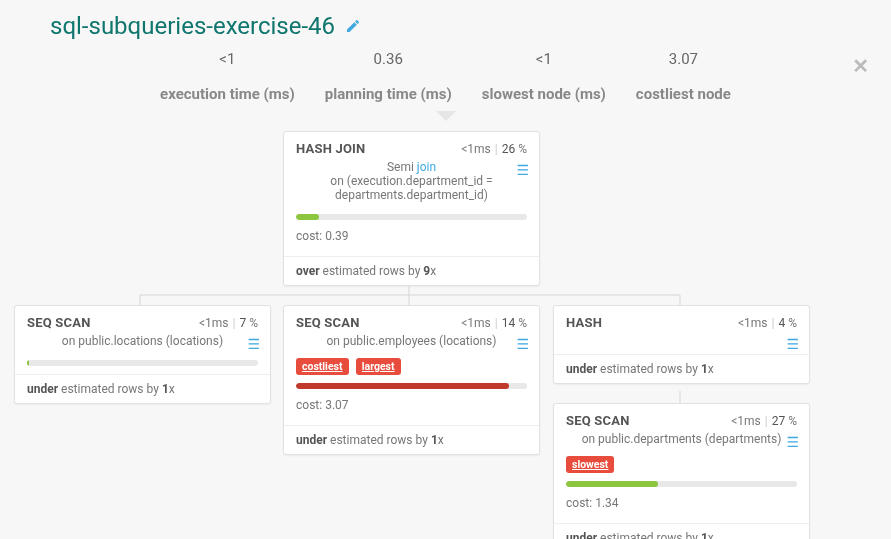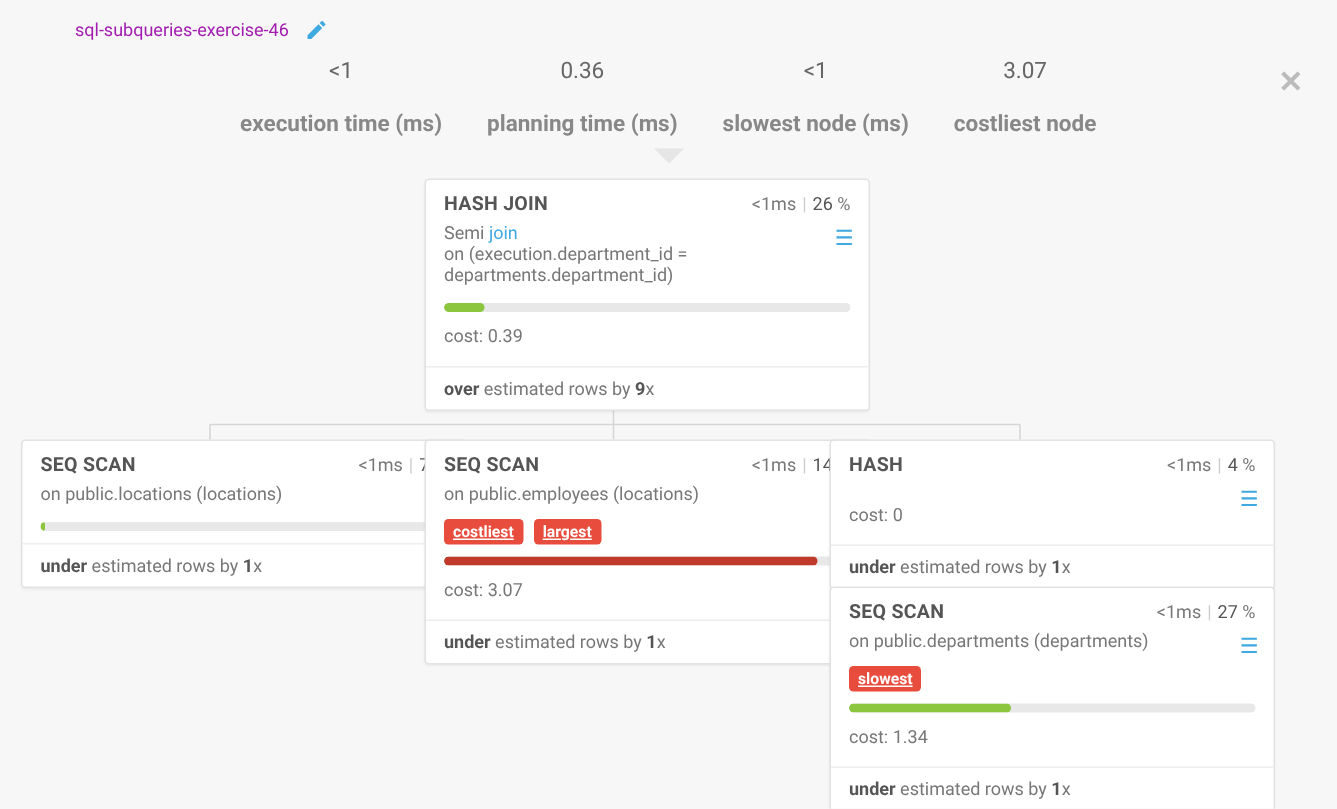--- a/index.html
+++ b/index.html
@@ -1,38 +1,38 @@
 <!DOCTYPE html>
 <html><head>
 <meta charset="utf-8">
 <style>
   * { box-sizing: border-box; margin: 0; padding: 0; }
   body { font-family: -apple-system, BlinkMacSystemFont, "Segoe UI", Roboto, Helvetica, Arial, sans-serif; background: #f7f7f7; color: #555; font-size: 13px; width: 891px; height: 539px; position: relative; overflow: hidden; }
 
   .header { padding: 12px 50px 4px 50px; display: flex; align-items: center; gap: 10px; }
-  .header-title { font-size: 12px; color: #a21caf; font-weight: 400; }
+  .header-title { font-size: 24px; color: #0f766e; font-weight: 400; }
   .edit-icon { width: 16px; height: 16px; color: #3FA9E0; cursor: pointer; }
 
   .stats-bar { display: flex; justify-content: center; gap: 30px; padding: 6px 0 12px 0; position: relative; }
   .stat { text-align: center; }
   .stat-val { font-size: 15px; color: #666; }
   .stat-lbl { font-size: 15px; color: #888; margin-top: 17px; font-weight: bold; }
   .close-x { position: absolute; right: 22px; top: 10px; font-size: 20px; color: #bbb; font-weight: 700; cursor: pointer; }
 
   .pointer-down { width: 0; height: 0; border-left: 10px solid transparent; border-right: 10px solid transparent; border-top: 10px solid #e6e6e6; margin: 0 auto; position: relative; top: -4px; }
 
   .canvas { position: relative; width: 100%; height: 430px; }
 
-  .node { position: absolute; width: 297px; background: #fff; border: 1px solid #e2e2e2; border-radius: 3px; box-shadow: 0 1px 2px rgba(0,0,0,0.05); }
+  .node { position: absolute; width: 257px; background: #fff; border: 1px solid #e2e2e2; border-radius: 3px; box-shadow: 0 1px 2px rgba(0,0,0,0.05); }
   .node-head { display: flex; justify-content: space-between; align-items: baseline; padding: 9px 12px 4px 12px; }
   .node-title { font-weight: 700; color: #555; font-size: 13px; letter-spacing: 0.2px; }
   .node-metrics { color: #777; font-size: 12px; }
   .node-metrics .sep { color: #ccc; margin: 0 4px; }
   .node-metrics strong { color: #555; font-weight: 400; }
-  .node-body { padding: 0 12px 6px 12px; font-size: 12px; color: #777; position: relative; }
+  .node-body { padding: 0 12px 6px 12px; font-size: 12px; color: #777; position: relative; text-align: center; }
   .node-body .join-word { color: #3FA9E0; }
   .db-icon { position: absolute; right: 10px; top: 2px; color: #3FA9E0; font-size: 14px; }
 
   .tags { padding: 4px 12px 2px 12px; }
   .tag { display: inline-block; background: #e74c3c; color: #fff; font-size: 10.5px; font-weight: 700; padding: 2px 6px; border-radius: 3px; margin-right: 4px; text-decoration: underline; }
 
   .bar-wrap { padding: 6px 12px 2px 12px; }
   .bar-bg { background: #e8e8e8; height: 6px; border-radius: 3px; overflow: hidden; }
   .bar-fill { height: 100%; border-radius: 3px; }
   .bar-green { background: #8cc63f; }
@@ -160,21 +160,20 @@
   <div class="node" style="left:553px; top:180px;">
     <div class="node-head">
       <span class="node-title">HASH</span>
       <span class="node-metrics">
         <span>&lt;1</span><span>ms</span><span class="sep">|</span><strong>4</strong> %
       </span>
     </div>
     <div class="node-body" style="height:14px">
       <span class="db-icon">☰</span>
     </div>
-    <div class="row-line" style="padding-top:0"><span>cost:</span> <span>0</span></div>
     <div class="divider"></div>
     <div class="row-line"><strong>under</strong> <span>estimated rows by</span> <strong>1</strong><span>x</span></div>
   </div>
 
   <div class="node" style="left:553px; top:278px;">
     <div class="node-head">
       <span class="node-title">SEQ SCAN</span>
       <span class="node-metrics">
         <span>&lt;1</span><span>ms</span><span class="sep">|</span><strong>27</strong> %
       </span>

